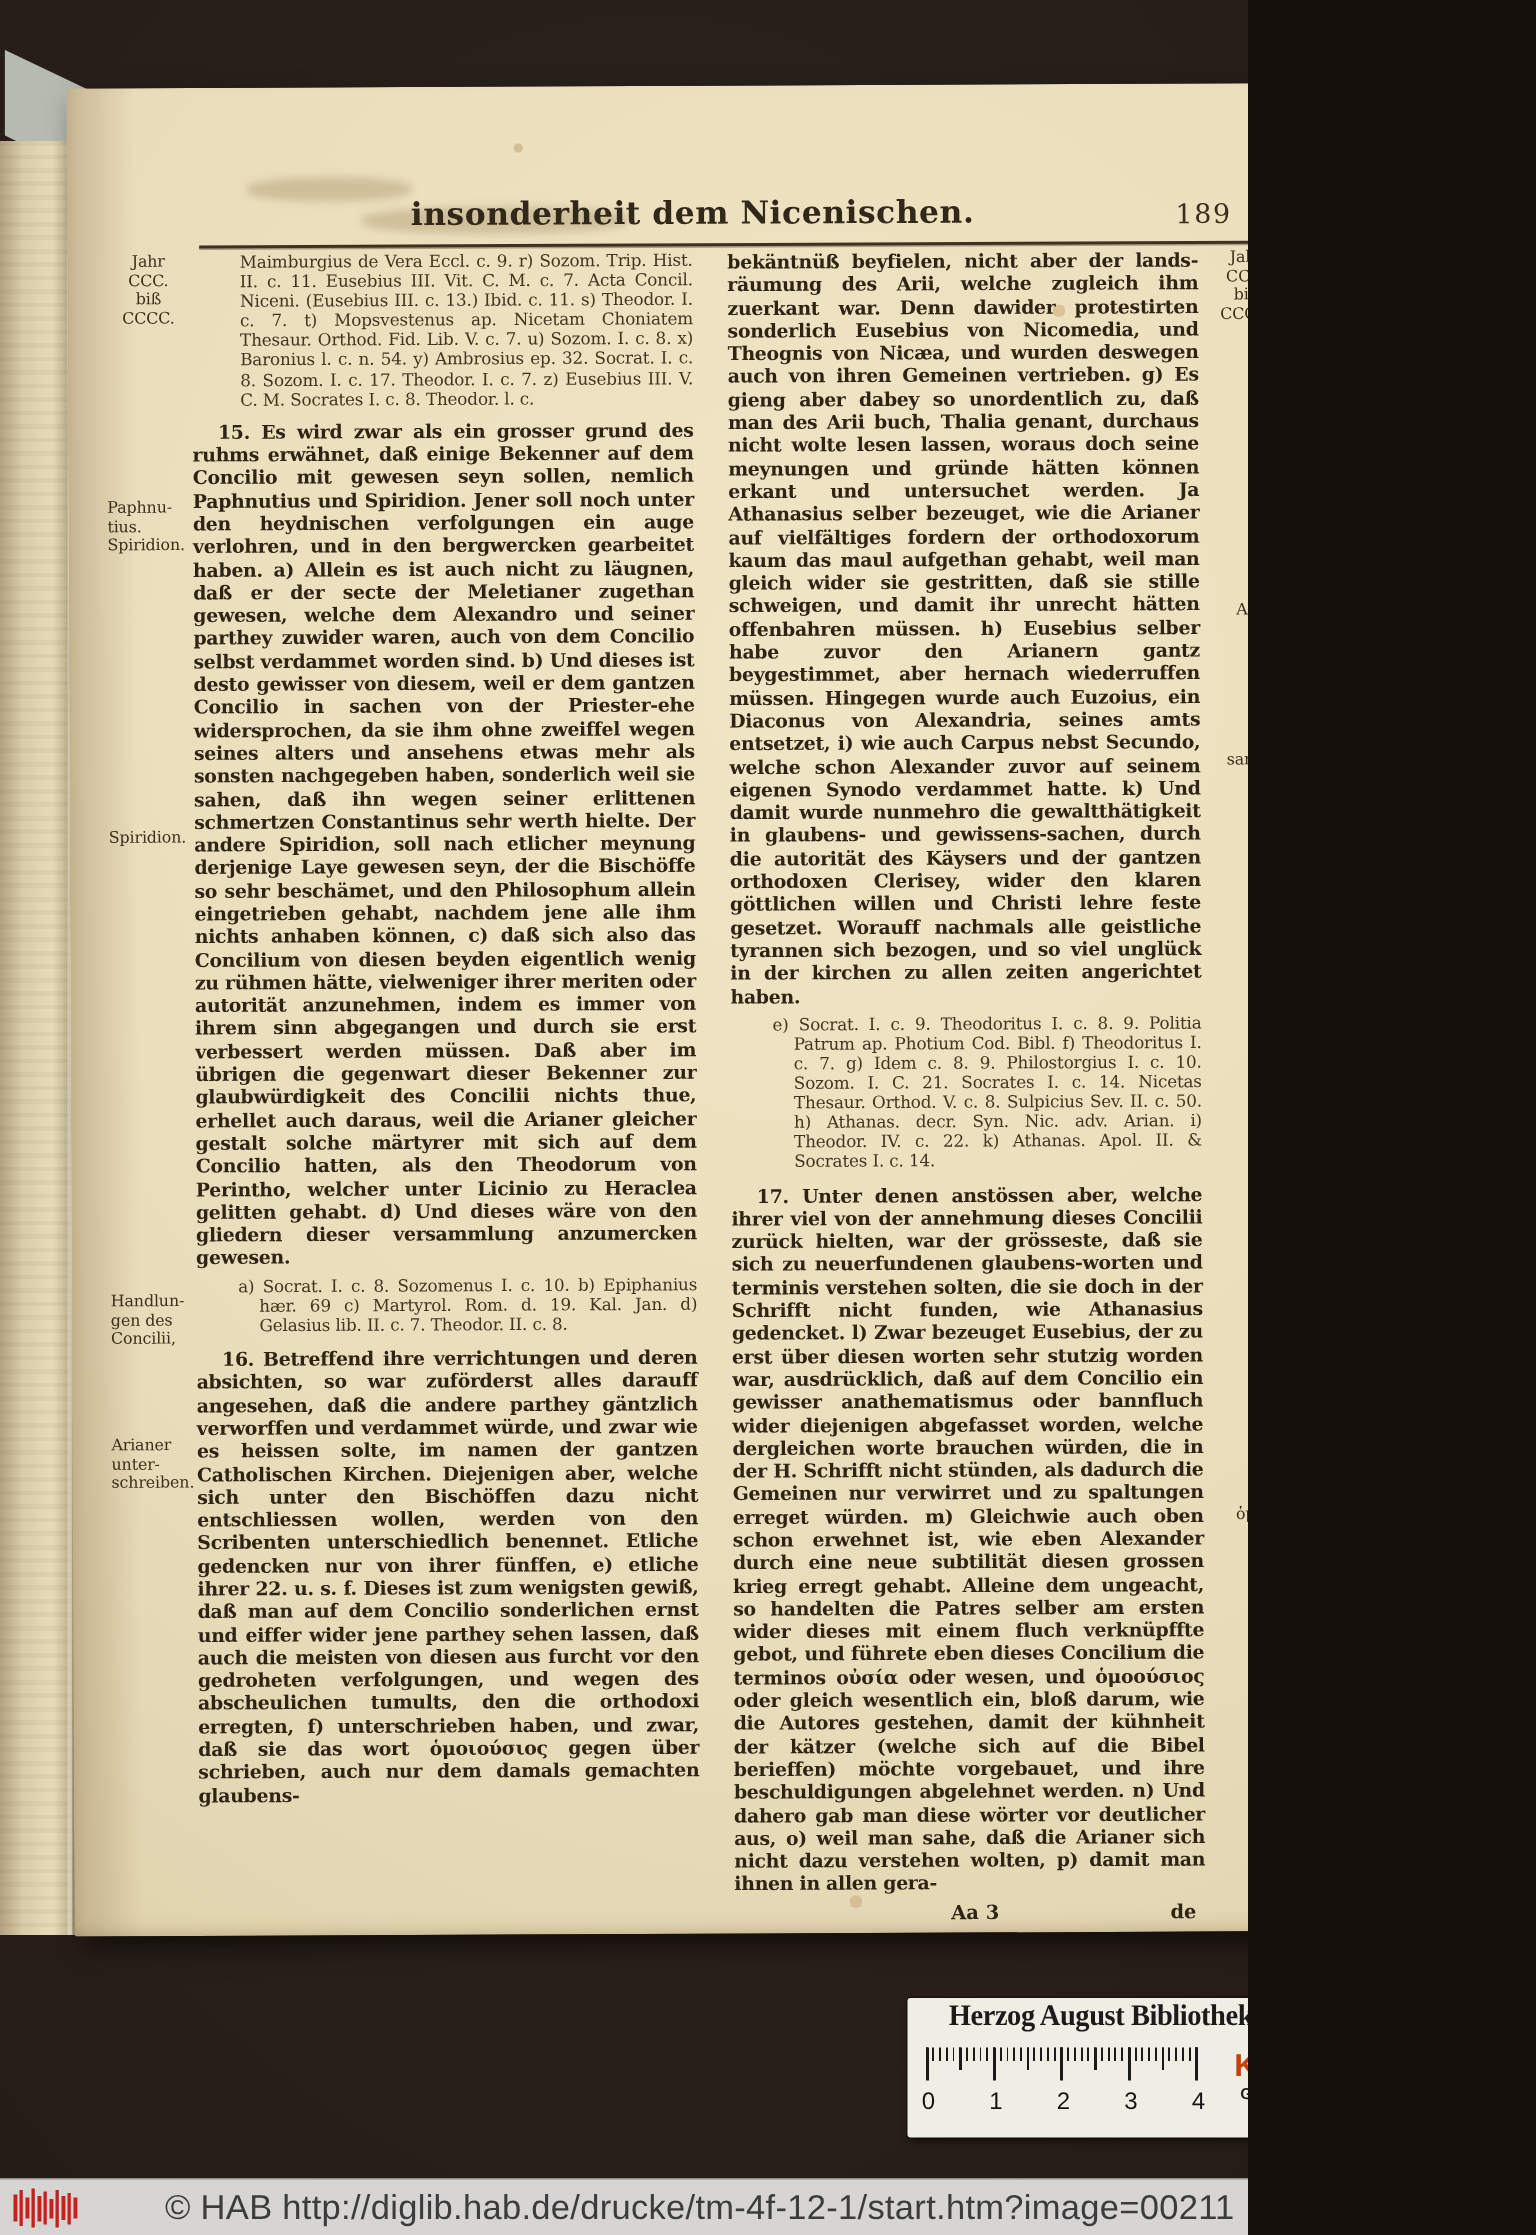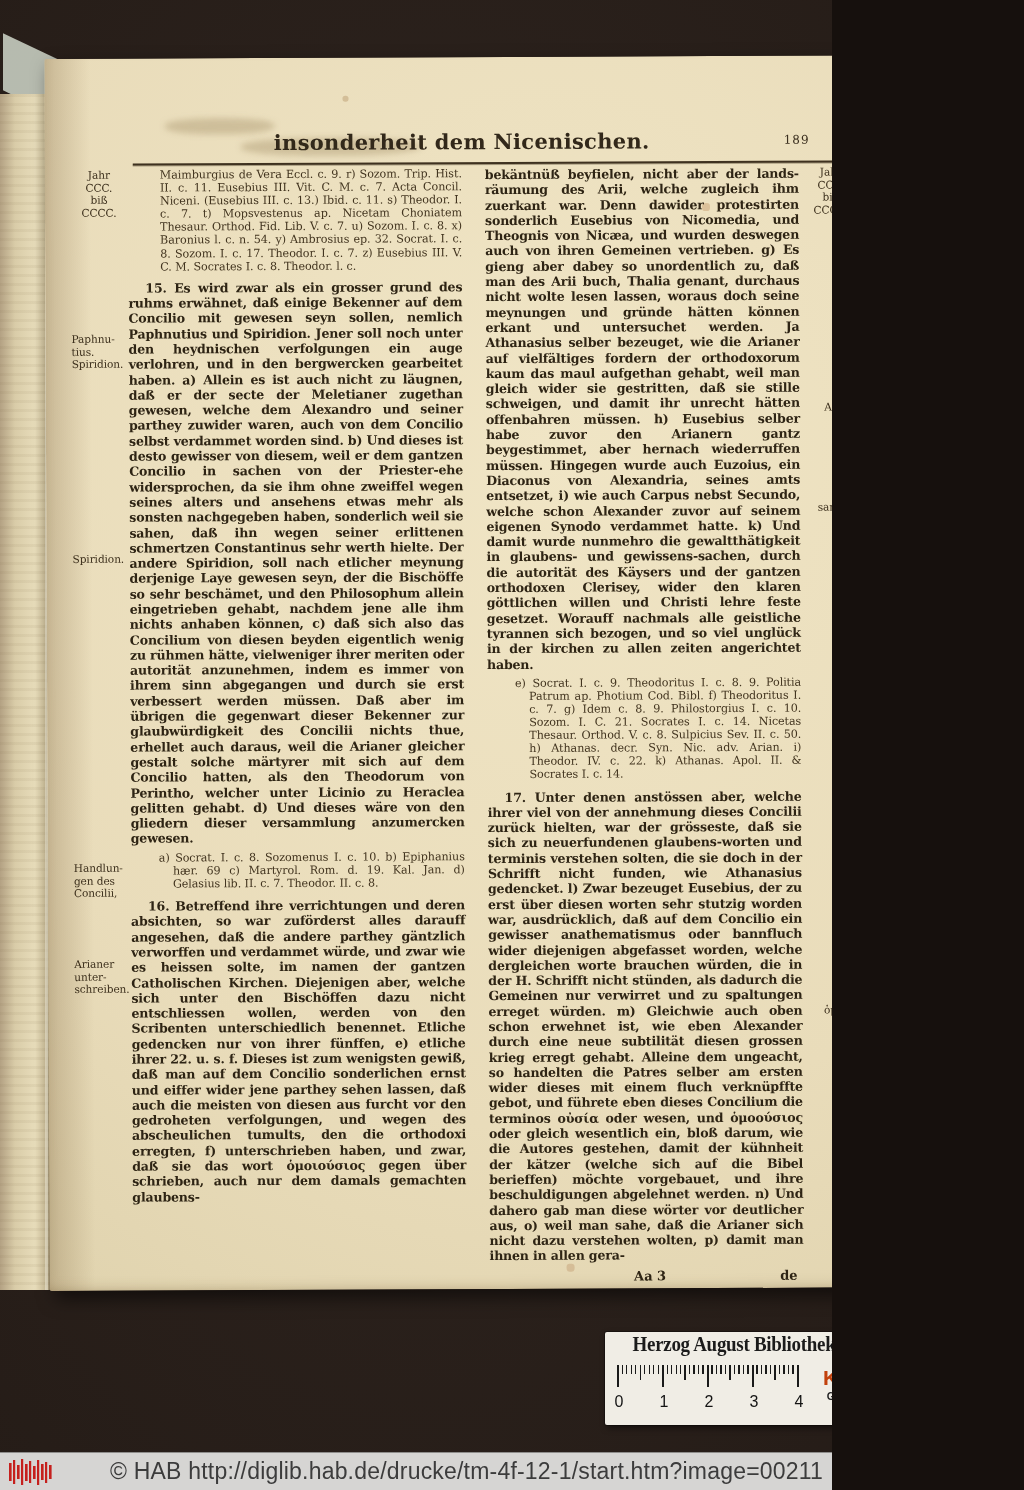--- a/index.html
+++ b/index.html
@@ -27,21 +27,21 @@
   .paper-edge-right{position:absolute;right:-2px;top:4px;bottom:2px;width:3px;background:#c08445;border-radius:2px;}
   .showthrough{position:absolute;background:rgba(138,116,74,.30);filter:blur(3px);border-radius:45%;}
   .s1{left:120px;top:60px;width:110px;height:16px;}
   .s2{left:196px;top:80px;width:180px;height:18px;}
   .stains{position:absolute;left:0;top:0;width:2px;height:2px;border-radius:50%;
     box-shadow:660px 150px 0 3px rgba(170,100,40,.25), 868px 260px 0 2px rgba(170,100,40,.3),
       905px 520px 0 2px rgba(160,90,40,.28), 520px 1210px 0 3px rgba(160,95,45,.22),
       838px 1035px 0 2px rgba(170,100,40,.3), 300px 40px 0 2px rgba(140,90,40,.25);}
   .page-header-title{position:absolute;left:84px;top:72px;width:666px;text-align:center;
     font-size:21px;font-weight:bold;letter-spacing:.3px;color:#32281a;}
-  .page-number{position:absolute;left:739px;top:77px;font-size:12px;color:#3a2e1e;letter-spacing:1px;}
+  .page-number{position:absolute;left:739px;top:77px;font-size:18px;color:#3a2e1e;letter-spacing:1px;}
   .header-rule{position:absolute;left:88px;top:105px;width:770px;height:2px;background:#3e311f;box-shadow:0 1px 0 rgba(62,49,31,.4);}
   
   .col{position:absolute;top:110px;text-align:justify;}
   .col-left{left:83px;width:334px;}
   .col-right{left:440px;width:314px;}
   .body{margin:0 0 5px 0;font-size:12.6px;line-height:15.3px;font-weight:bold;
     letter-spacing:-.2px;color:#2e2414;text-indent:17px;}
   .nofirst{text-indent:0;}
   .citation{margin:0 0 7px 0;padding-left:32px;font-size:11.2px;line-height:13.1px;
     font-weight:normal;color:#42341f;letter-spacing:-.1px;}

